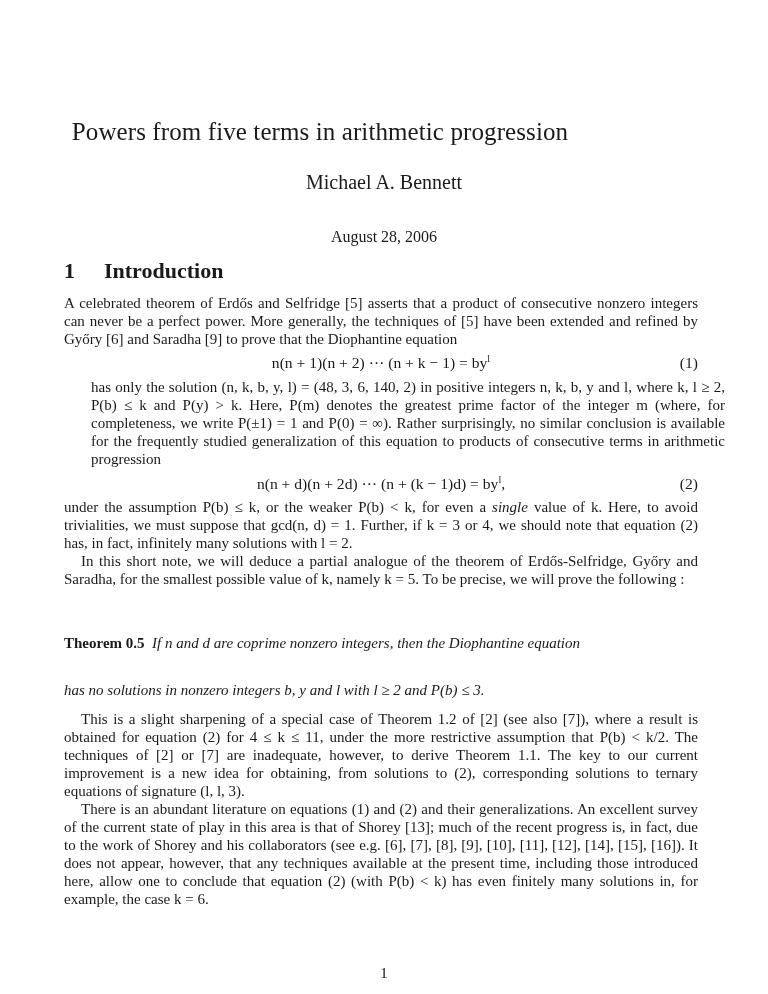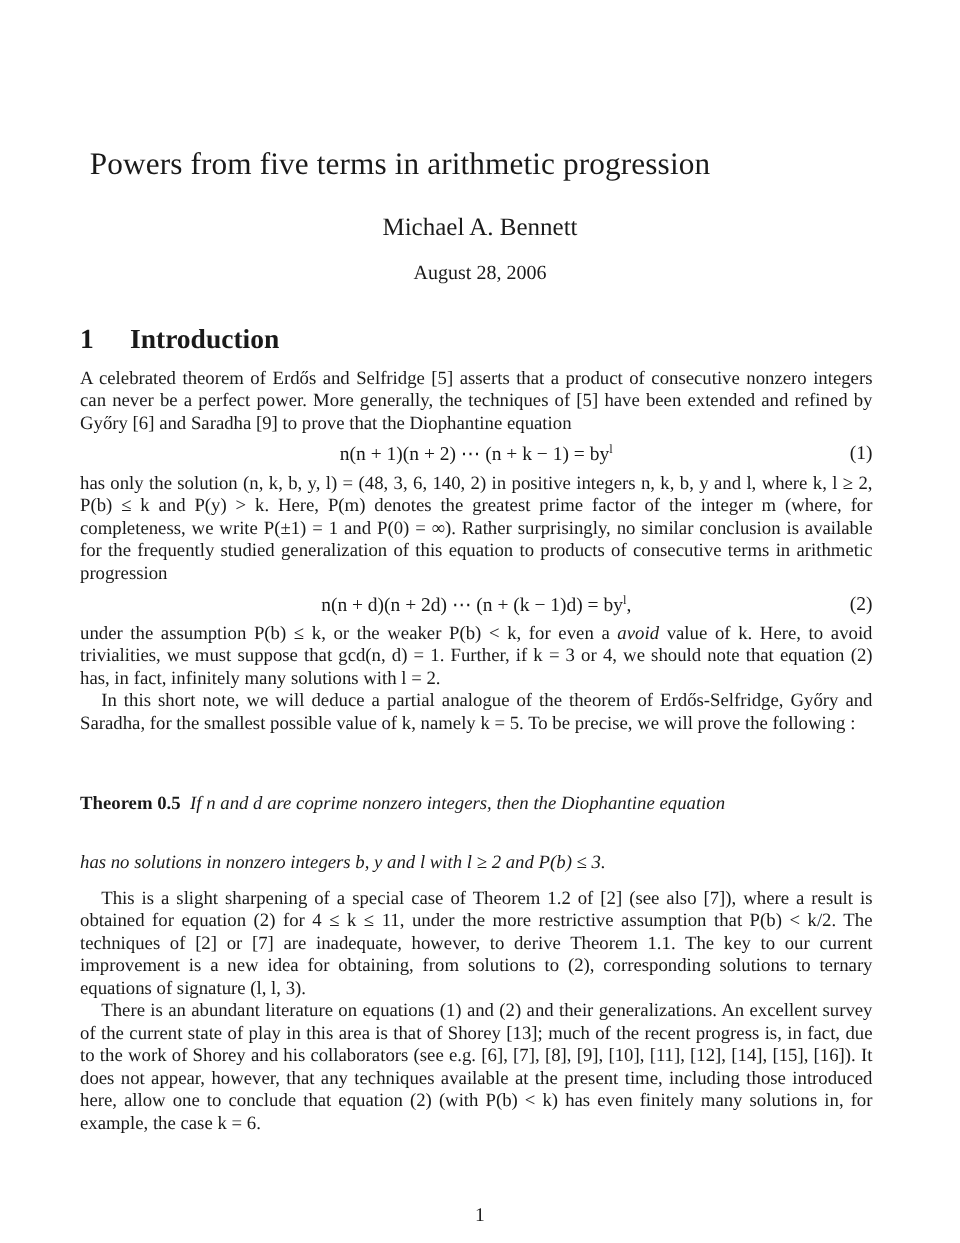--- a/index.html
+++ b/index.html
@@ -2,21 +2,21 @@
 <html><head>
 <meta charset="utf-8">
 <style>
   html, body { margin: 0; padding: 0; background: #ffffff; }
   body { width: 768px; height: 994px; position: relative; overflow: hidden;
          font-family: "Liberation Serif", "DejaVu Serif", serif; color: #1a1a1a; }
   .page { position: absolute; left: 0; top: 0; width: 768px; height: 994px; }
   .title { position: absolute; left: 0; width: 640px; top: 118px; text-align: center;
            font-size: 25px; letter-spacing: 0.1px; }
   .author { position: absolute; left: 0; width: 768px; top: 171px; text-align: center; font-size: 20px; }
-  .date { position: absolute; left: 0; width: 768px; top: 210px; text-align: center; font-size: 16px; }
+  .date { position: absolute; left: 0; width: 768px; top: 228px; text-align: center; font-size: 16px; }
   .section { position: absolute; left: 64px; top: 258px; font-size: 22px; font-weight: bold; }
   .section .num { display: inline-block; width: 40px; }
   .body { position: absolute; left: 64px; width: 634px; font-size: 15px; line-height: 18px;
           text-align: justify; }
   .body p { margin: 0; }
   .indent { text-indent: 17px; }
   .eq { position: absolute; left: 64px; width: 634px; height: 20px; font-size: 15.6px; }
   .eq .expr { position: absolute; left: 0; width: 634px; text-align: center; }
   .eq .tag { position: absolute; right: 0; }
   i, .m { font-style: italic; }
@@ -40,31 +40,31 @@
 
   <div class="body" style="top:294px;">
     <p>A celebrated theorem of Erdős and Selfridge [5] asserts that a product of consecutive nonzero integers can never be a perfect power. More generally, the techniques of [5] have been extended and refined by Győry [6] and Saradha [9] to prove that the Diophantine equation</p>
   </div>
 
   <div class="eq" style="top:354px;">
     <span class="expr"><span>n(n + 1)(n + 2) ⋯ (n + k − 1) = by</span><sup>l</sup><span></span></span>
     <span class="tag">(1)</span>
   </div>
 
-  <div class="body" style="top:378px;">
+  <div class="body" style="top:378px;margin-left:27px;">
     <p>has only the solution (n, k, b, y, l) = (48, 3, 6, 140, 2) in positive integers n, k, b, y and l, where k, l ≥ 2, P(b) ≤ k and P(y) &gt; k. Here, P(m) denotes the greatest prime factor of the integer m (where, for completeness, we write P(±1) = 1 and P(0) = ∞). Rather surprisingly, no similar conclusion is available for the frequently studied generalization of this equation to products of consecutive terms in arithmetic progression</p>
   </div>
 
   <div class="eq" style="top:475px;">
     <span class="expr"><span>n(n + d)(n + 2d) ⋯ (n + (k − 1)d) = by</span><sup>l</sup><span>,</span></span>
     <span class="tag">(2)</span>
   </div>
 
   <div class="body" style="top:498px;">
-    <p><span>under the assumption P(b) ≤ k, or the weaker P(b) &lt; k, for even a </span><i>avoid</i><span> value of k. Here, to avoid trivialities, we must suppose that gcd(n, d) = 1. Further, if k = 3 or 4, we should note that equation (2) has, in fact, infinitely many solutions with l = 2.</span></p>
+    <p><span>under the assumption P(b) ≤ k, or the weaker P(b) &lt; k, for even a </span><i>single</i><span> value of k. Here, to avoid trivialities, we must suppose that gcd(n, d) = 1. Further, if k = 3 or 4, we should note that equation (2) has, in fact, infinitely many solutions with l = 2.</span></p>
     <p class="indent">In this short note, we will deduce a partial analogue of the theorem of Erdős-Selfridge, Győry and Saradha, for the smallest possible value of k, namely k = 5. To be precise, we will prove the following :</p>
   </div>
 
   <div class="body" style="top:634px;">
     <p class="thm"><span class="thm-label">Theorem 0.5</span>&nbsp;&nbsp;<span>If n and d are coprime nonzero integers, then the Diophantine equation</span></p>
   </div>
 
 
   <div class="body" style="top:681px;">
     <p class="thm">has no solutions in nonzero integers b, y and l with l ≥ 2 and P(b) ≤ 3.</p>

